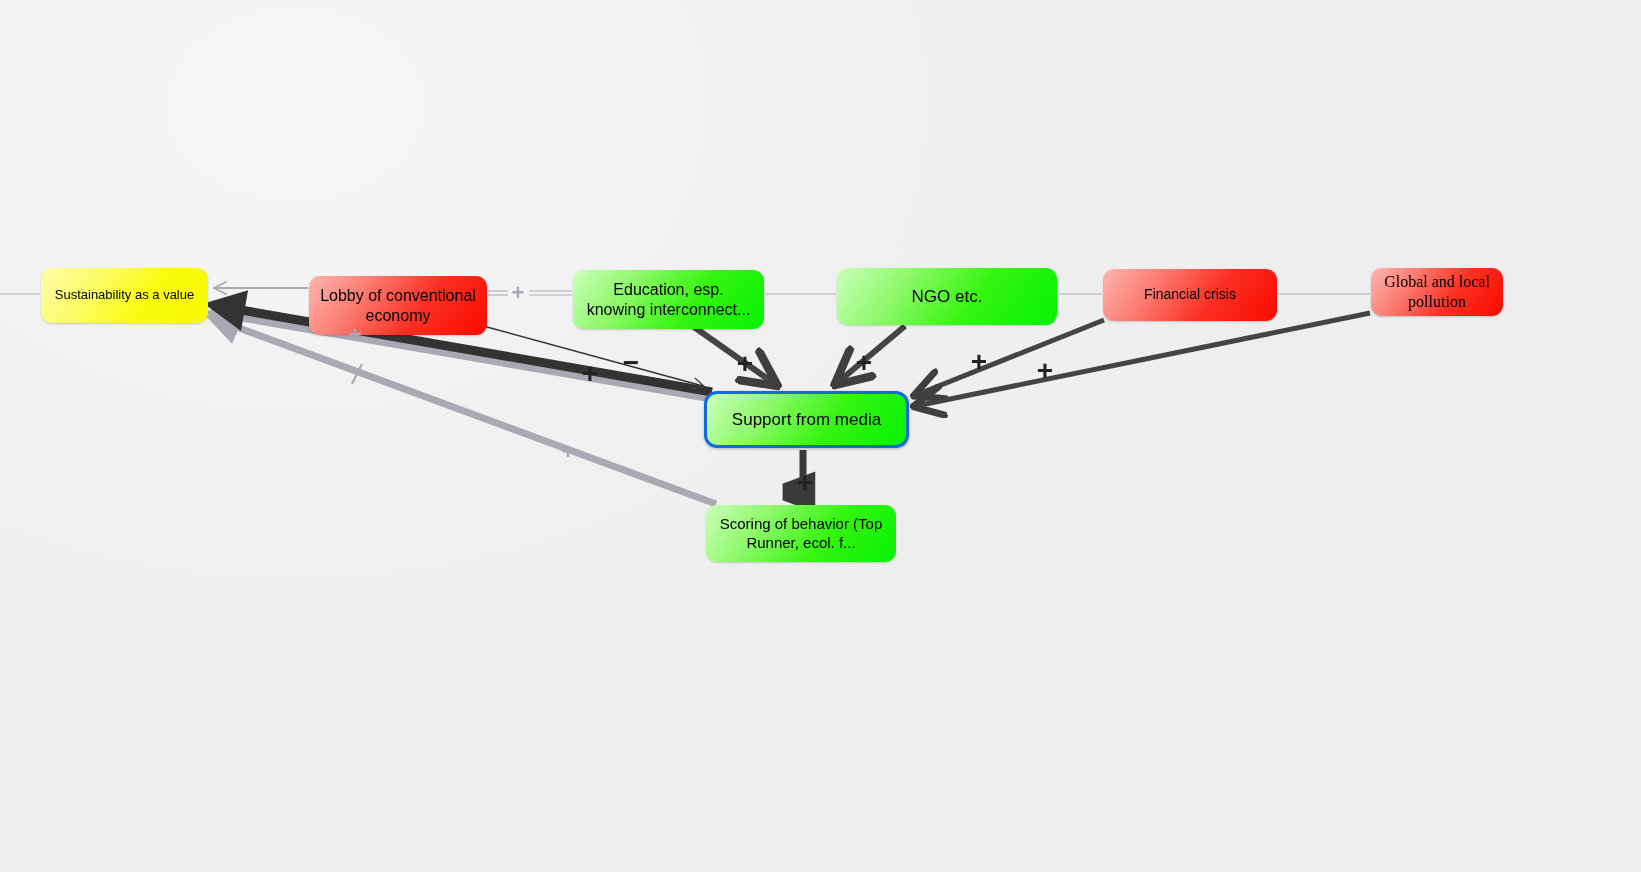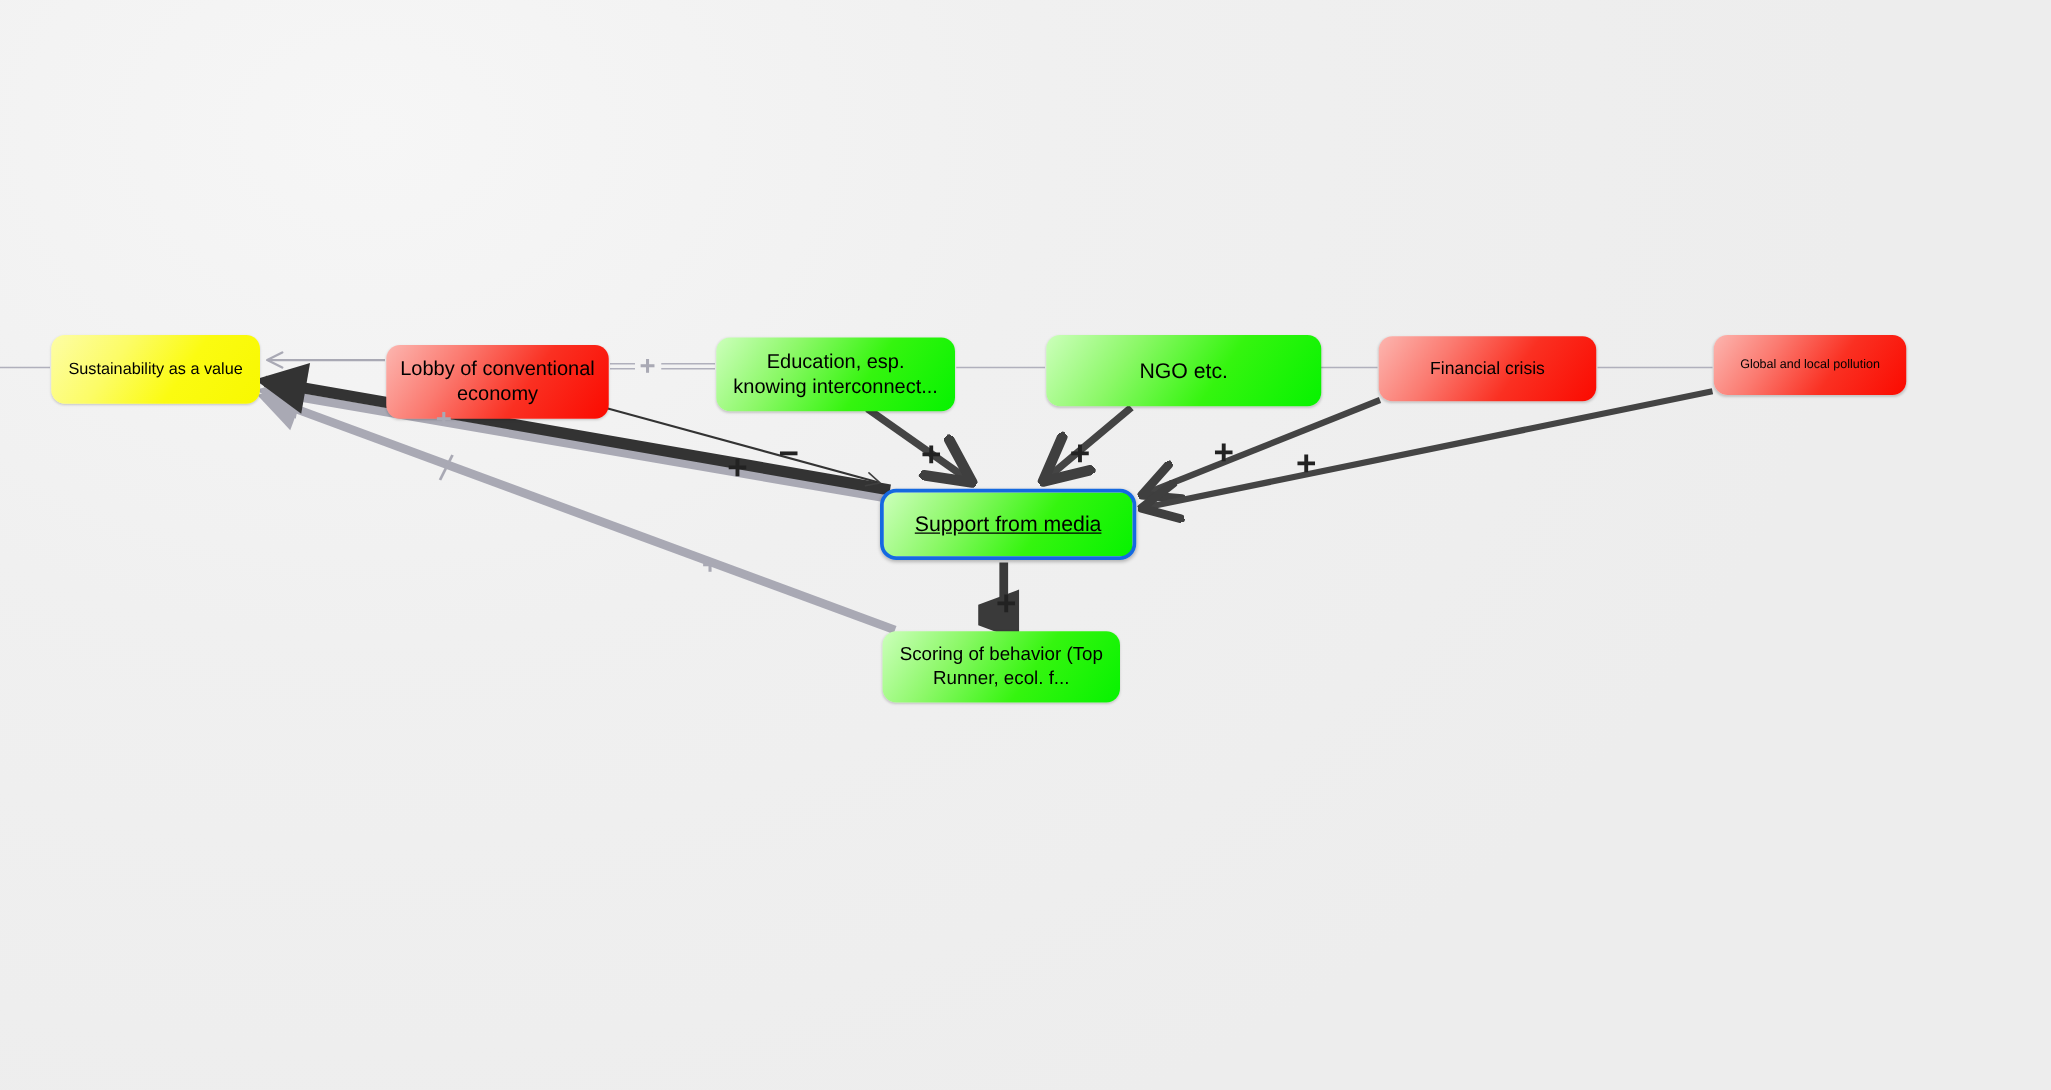--- a/index.html
+++ b/index.html
@@ -145,25 +145,25 @@
   </div>
 
   <div class="node n-green" style="left:837px; top:268px; width:220px; height:57px; font-size:17px;">
     <span class="node-label">NGO etc.</span>
   </div>
 
   <div class="node n-red" style="left:1103px; top:269px; width:174px; height:52px; font-size:14px;">
     <span class="node-label">Financial crisis</span>
   </div>
 
-  <div class="node n-red" style="left:1371px; top:268px; width:154px; height:48px; font-size:10px;">
+  <div class="node n-red" style="left:1371px; top:268px; width:132px; height:48px; font-size:16px;font-family:Liberation Serif, serif;">
     <span class="node-label">Global and local pollution</span>
   </div>
 
-  <div class="node n-green n-selected" style="left:704px; top:391px; width:205px; height:57px; font-size:17px;text-decoration:underline;">
+  <div class="node n-green n-selected" style="left:704px; top:391px; width:205px; height:57px; font-size:17px;">
     <span class="node-label">Support from media</span>
   </div>
 
   <div class="node n-green" style="left:706px; top:505px; width:190px; height:57px; font-size:15px;">
     <span class="node-label">Scoring of behavior (Top Runner, ecol. f...</span>
   </div>
 
   <span class="sign sign-grey" style="left:518px; top:293px; font-size:22px;">+</span>
   <span class="sign sign-grey" style="left:355px; top:335px; font-size:22px;">+</span>
   <span class="sign sign-grey" style="left:568px; top:452px; font-size:22px;">+</span>

